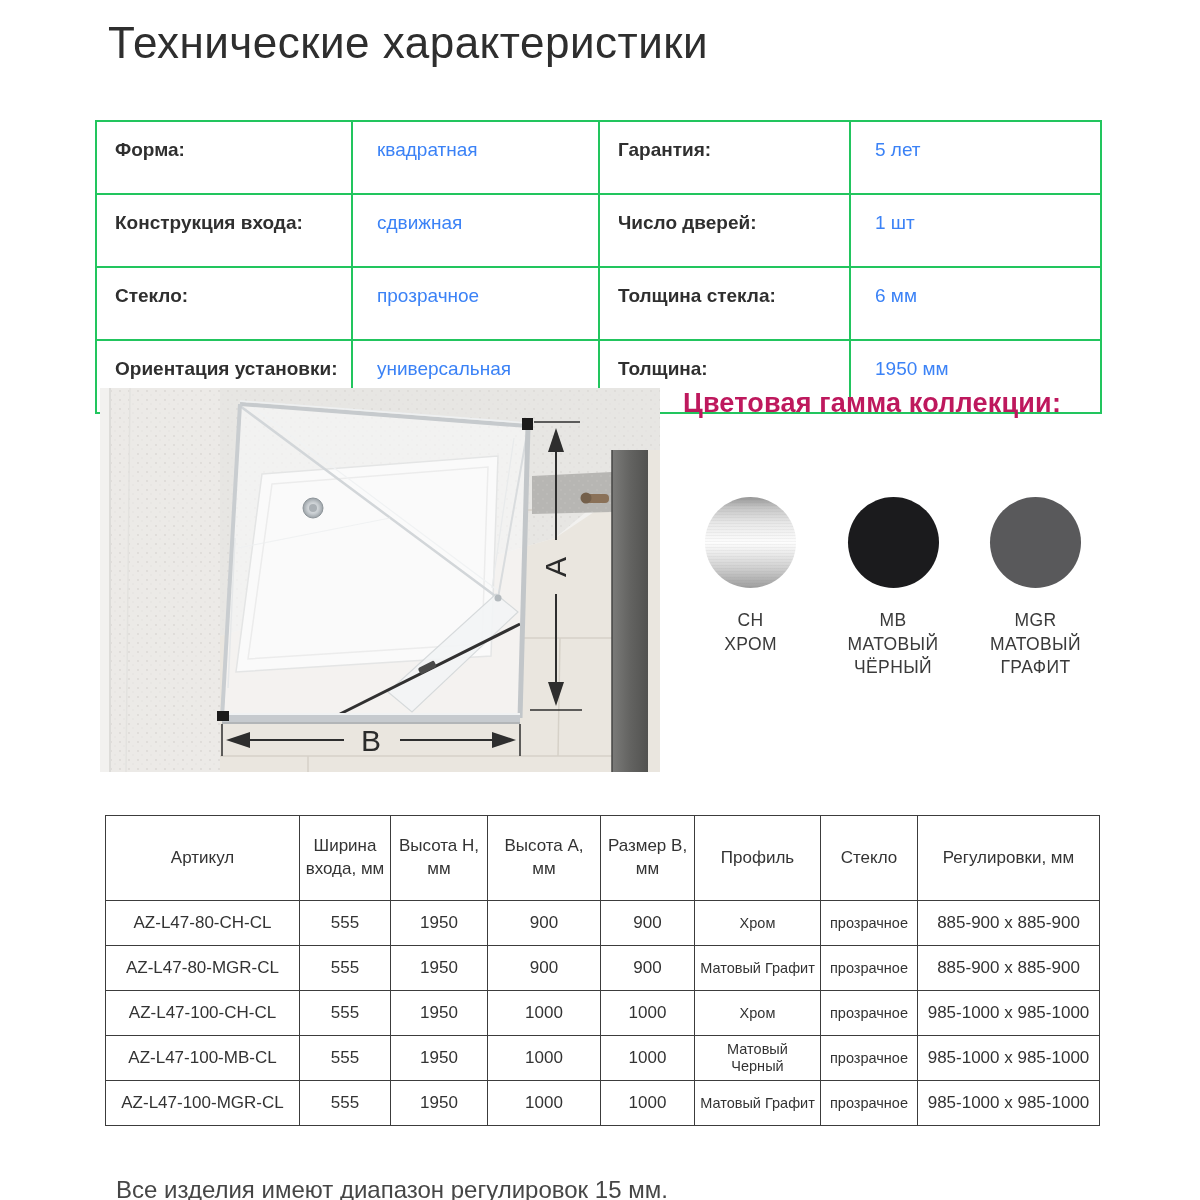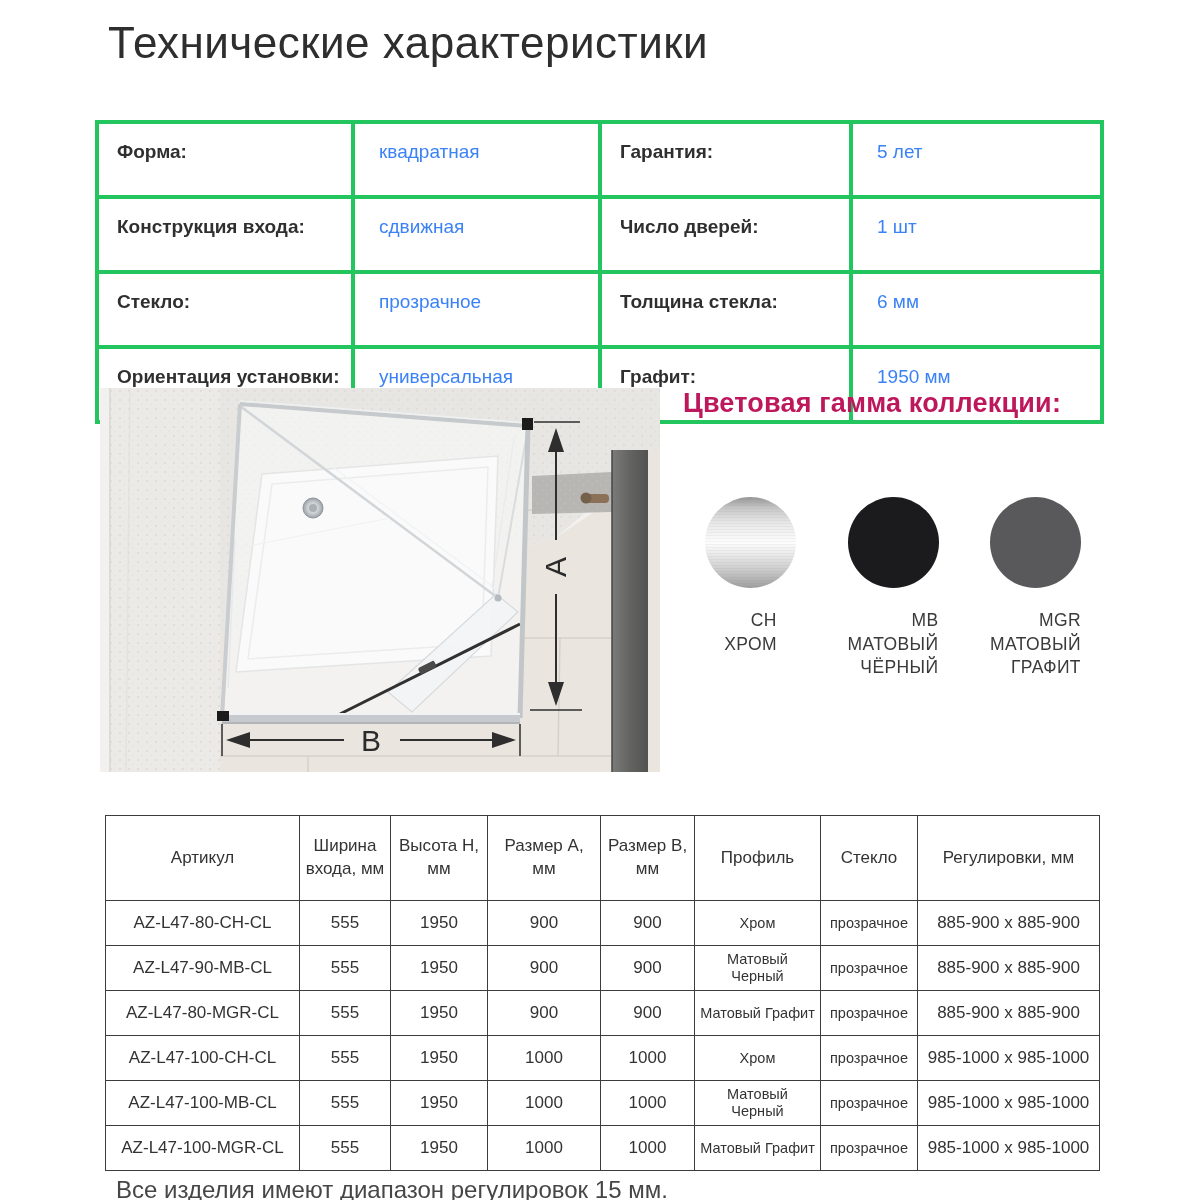--- a/index.html
+++ b/index.html
@@ -9,21 +9,21 @@
     position:absolute;left:100px;top:10px;margin:8px;
     font-size:44px;font-weight:400;letter-spacing:.5px;color:#2e2e2e;
   }
 
   
   .spec-table{
     position:absolute;left:95px;top:120px;width:1005px;
     border-collapse:collapse;table-layout:fixed;
   }
   .spec-table td{
-    border:4px solid #22c55e;height:55px;vertical-align:middle;
+    border:2px solid #22c55e;height:55px;vertical-align:middle;
     font-size:19px;color:#2f2f2f;padding:0 10px 16px 18px;background:#fff;
   }
   .spec-table td.lbl{font-weight:bold;}
   .spec-table td.val{padding-left:24px;font-weight:400;color:#3b82f6;}
   .spec-table col.c1{width:256px}.spec-table col.c2{width:247px}
   .spec-table col.c3{width:251px}.spec-table col.c4{width:251px}
 
   
   .diagram{position:absolute;left:100px;top:388px;width:560px;height:384px;}
 
@@ -39,21 +39,21 @@
   .swatch{width:141px;display:flex;flex-direction:column;align-items:center;}
   .swatch-circle{
     width:91px;height:91px;border-radius:50%;
   }
   .swatch-circle.chrome{
     background:
       repeating-linear-gradient(180deg,rgba(255,255,255,0) 0 2px,rgba(120,120,120,.07) 2px 3px),
       linear-gradient(180deg,#969696 0%,#c6c6c6 12%,#e7e7e7 28%,#f6f6f6 43%,#fdfdfd 50%,#ebebeb 62%,#d0d0d0 78%,#adadad 93%,#9e9e9e 100%);
   }
   .swatch-label{
-    margin-top:21px;text-align:right;white-space:pre-line;
+    margin-top:21px;text-align:center;white-space:pre-line;
     font-size:17.5px;line-height:1.35;color:#3a3a3a;letter-spacing:.4px;
   }
 
   
   .main-table{
     position:absolute;left:105px;top:815px;width:994px;
     border-collapse:collapse;table-layout:fixed;
   }
   .main-table th,.main-table td{
     border:1.5px solid #3c3c3c;text-align:center;vertical-align:middle;
@@ -104,21 +104,21 @@
       </tr>
       <tr>
         <td class="lbl">Стекло:</td>
         <td class="val">прозрачное</td>
         <td class="lbl">Толщина стекла:</td>
         <td class="val">6 мм</td>
       </tr>
       <tr>
         <td class="lbl">Ориентация установки:</td>
         <td class="val">универсальная</td>
-        <td class="lbl">Графит:</td>
+        <td class="lbl">Толщина:</td>
         <td class="val">1950 мм</td>
       </tr>
     </tbody>
 </table>
 
 <div class="diagram">
   <svg viewBox="0 0 560 384" width="560" height="384">
     <defs>
       <pattern id="sp" width="9" height="9" patternUnits="userSpaceOnUse">
         <circle cx="2" cy="3" r="0.9" fill="#c9c7c3" opacity="0.55"></circle>
@@ -242,50 +242,39 @@
     <col class="m5">
       <col class="m6">
       <col class="m7">
       <col class="m8">
   </colgroup>
   <thead>
       <tr id="main-head">
         <th>Артикул</th>
         <th>Ширина входа, мм</th>
         <th>Высота H, мм</th>
-        <th>Размер A, мм</th>
+        <th>Высота A, мм</th>
         <th>Размер B, мм</th>
         <th>Профиль</th>
         <th>Стекло</th>
         <th>Регулировки, мм</th>
       </tr>
     </thead>
   <tbody id="main-body">
       <tr>
         <td>AZ-L47-80-CH-CL</td>
         <td>555</td>
         <td>1950</td>
         <td>900</td>
         <td>900</td>
         <td>Хром</td>
         <td>прозрачное</td>
         <td>885-900 x 885-900</td>
       </tr>
       <tr>
-        <td>AZ-L47-90-MB-CL</td>
-        <td>555</td>
-        <td>1950</td>
-        <td>900</td>
-        <td>900</td>
-        <td>Матовый
-Черный</td>
-        <td>прозрачное</td>
-        <td>885-900 x 885-900</td>
-      </tr>
-      <tr>
         <td>AZ-L47-80-MGR-CL</td>
         <td>555</td>
         <td>1950</td>
         <td>900</td>
         <td>900</td>
         <td>Матовый Графит</td>
         <td>прозрачное</td>
         <td>885-900 x 885-900</td>
       </tr>
       <tr>

